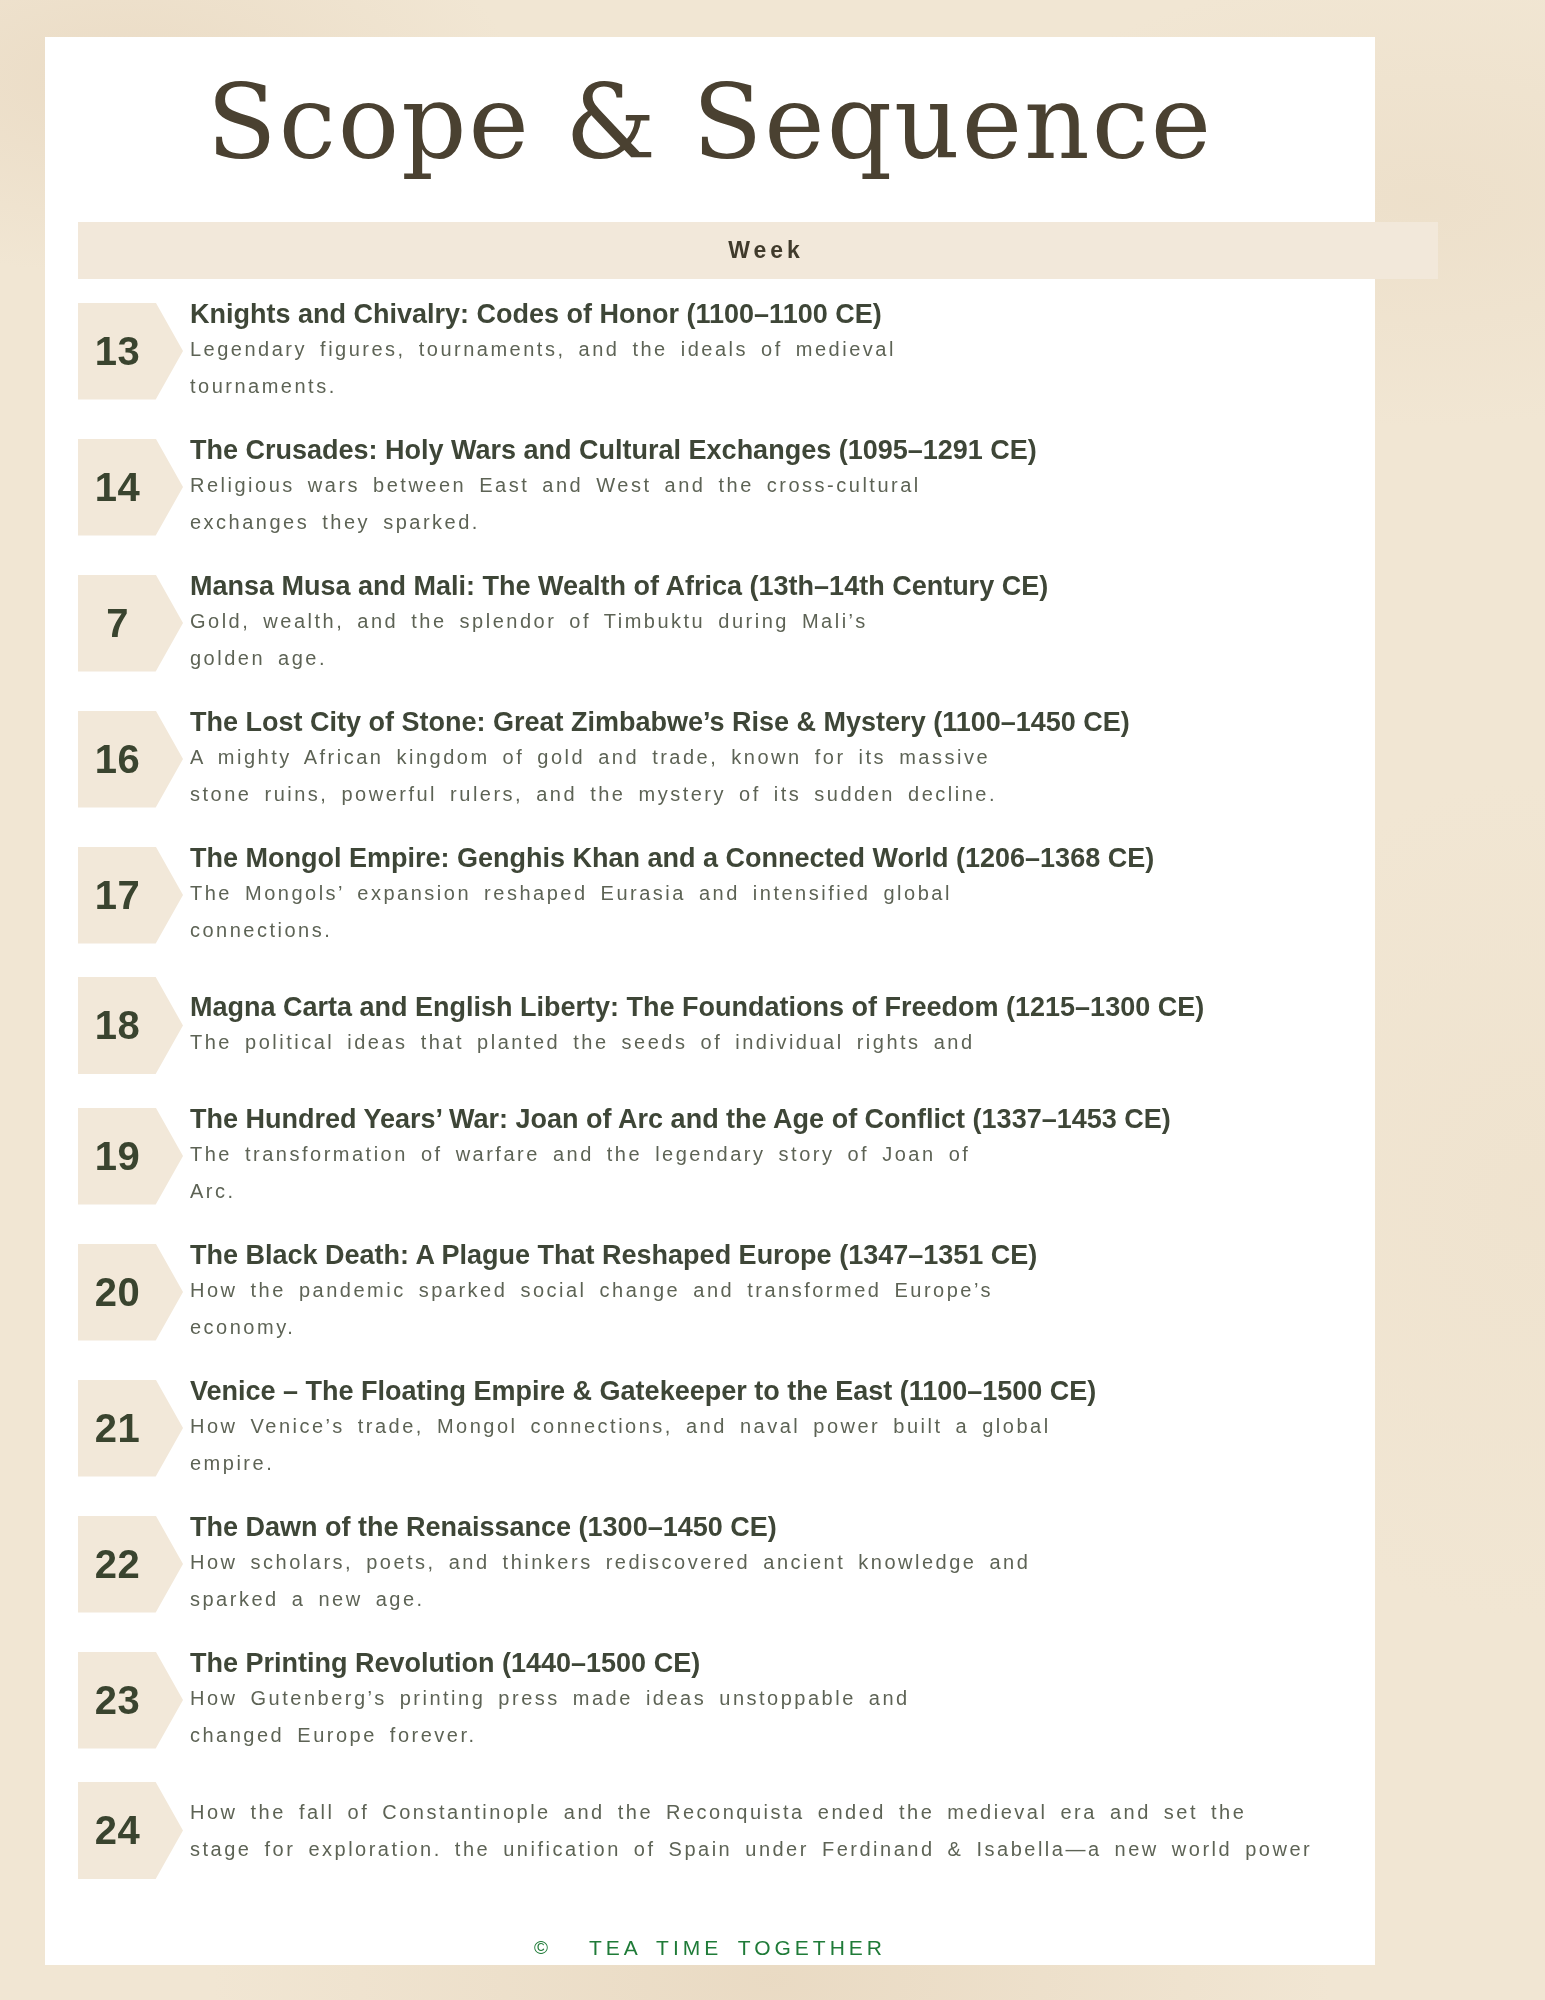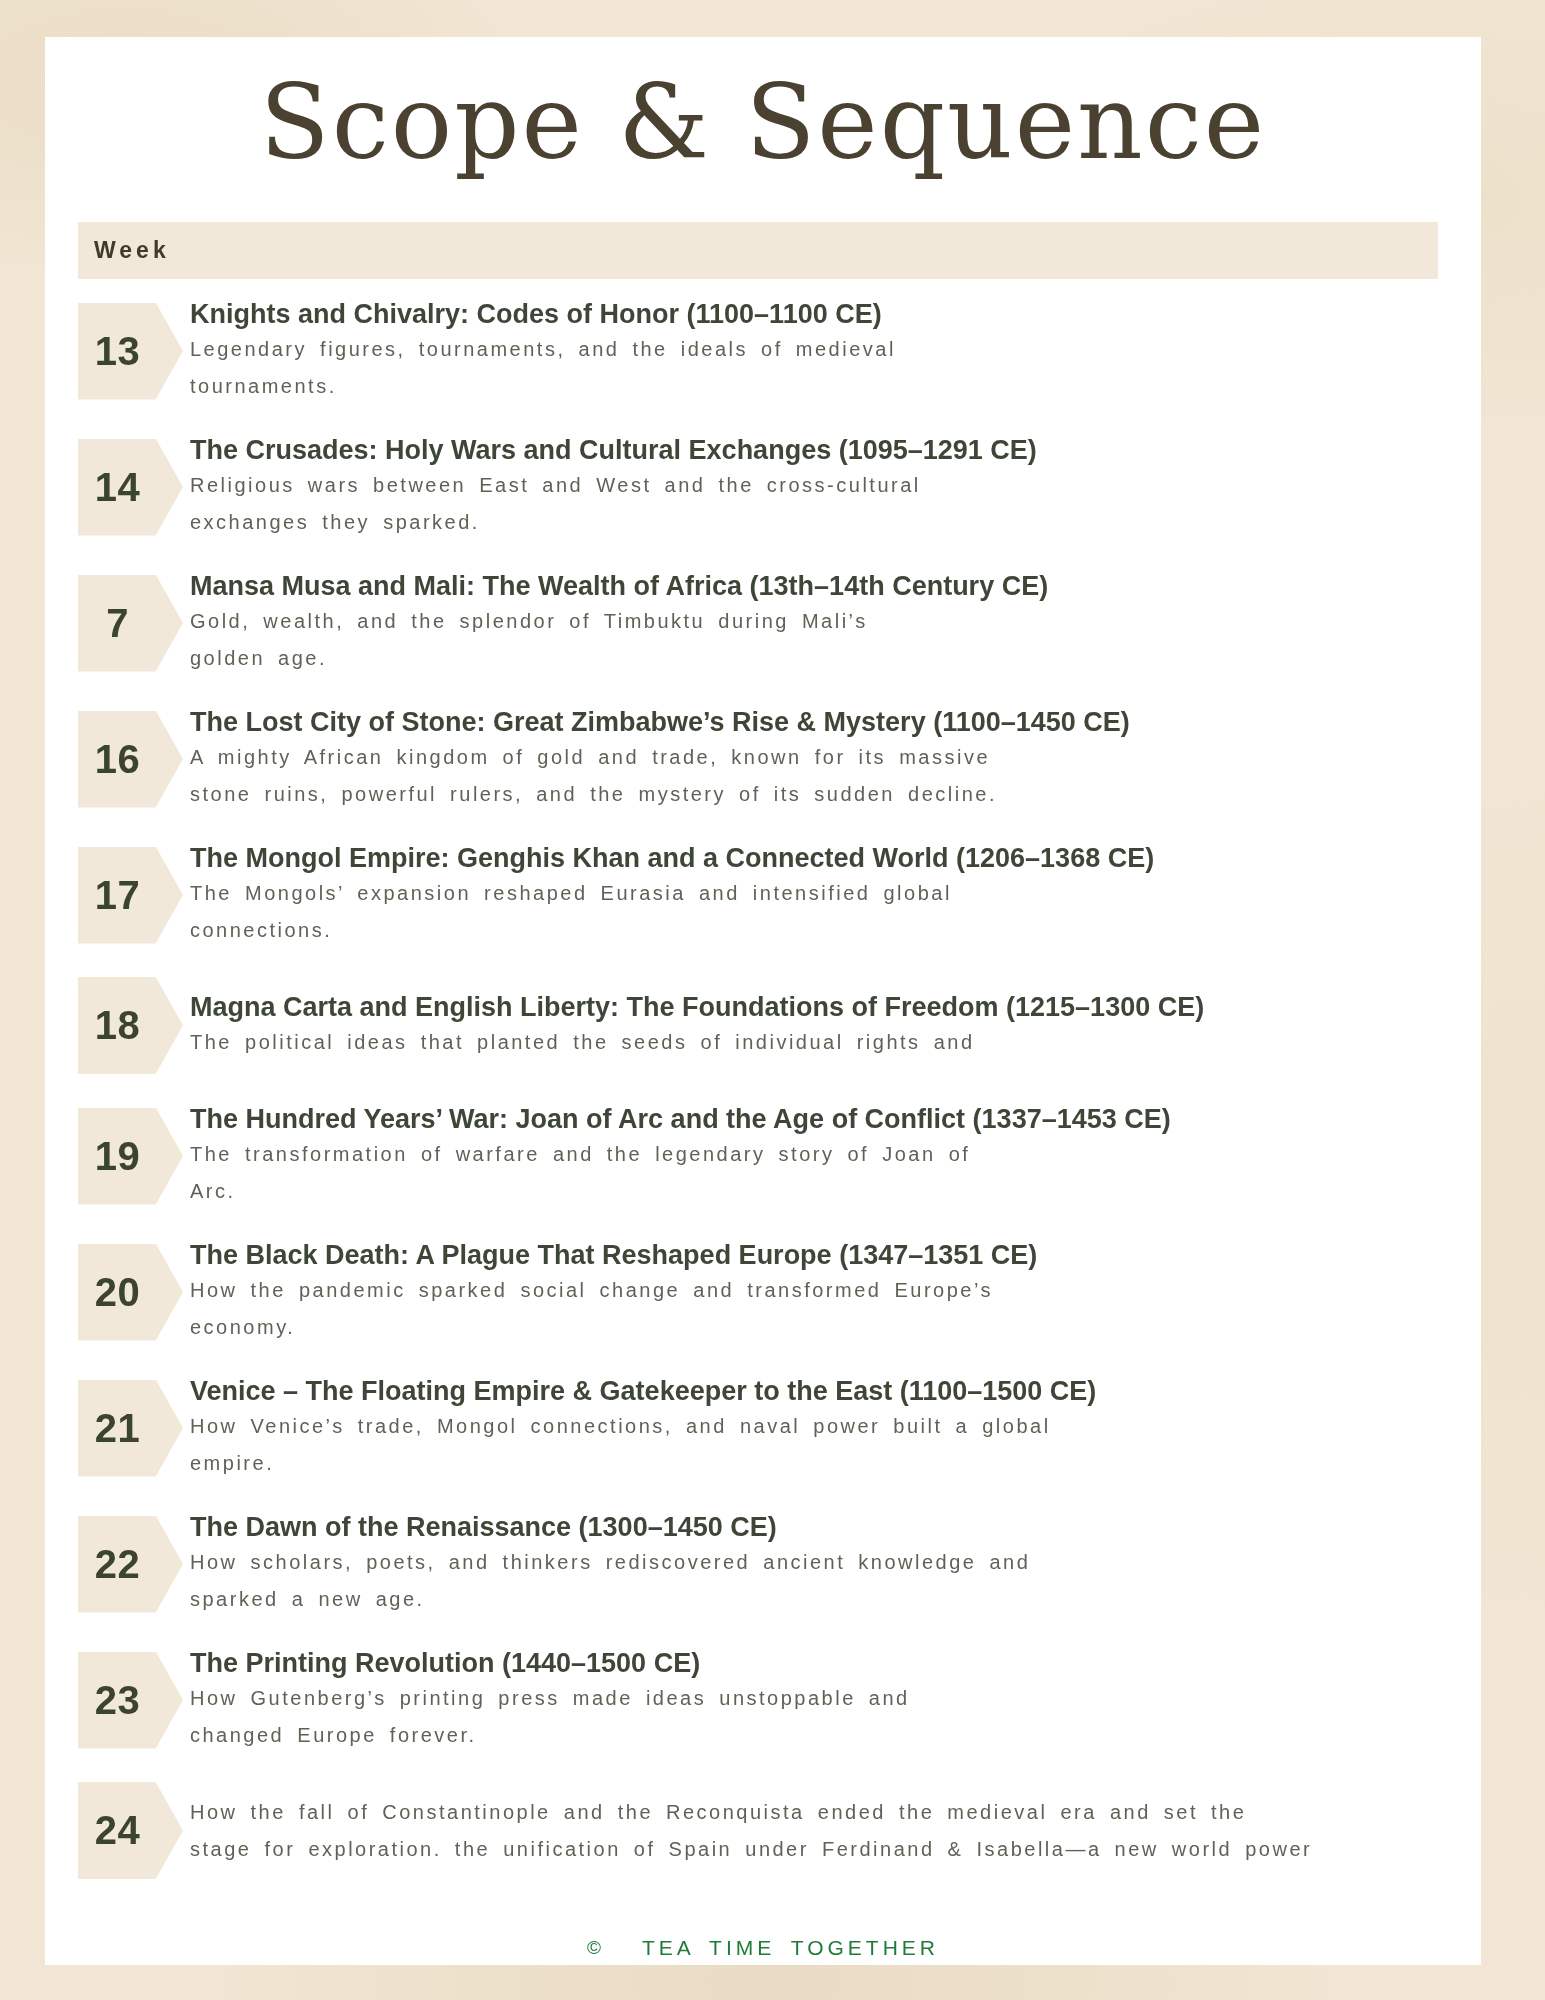--- a/index.html
+++ b/index.html
@@ -8,36 +8,36 @@
     font-family:"Liberation Sans",sans-serif;
     background-color:#f1e6d3;
     background-image:
       radial-gradient(ellipse 600px 300px at 8% 4%, rgba(229,211,186,.55), transparent 65%),
       radial-gradient(ellipse 700px 350px at 92% 10%, rgba(232,216,192,.45), transparent 65%),
       radial-gradient(ellipse 800px 400px at 50% 99%, rgba(226,207,180,.5), transparent 70%),
       radial-gradient(ellipse 500px 600px at 99% 60%, rgba(236,222,200,.4), transparent 70%);
     overflow:hidden;
   }
   .card{
-    position:absolute;left:45px;top:37px;width:1436px;height:1928px;
+    position:absolute;left:45px;top:37px;width:1330px;height:1928px;
     background:#ffffff;
   }
   .page-title{
     position:absolute;top:22px;left:0;width:100%;
     text-align:center;
     font-family:"DejaVu Serif","Liberation Serif",serif;
     font-weight:400;
     font-size:102px;line-height:1.25;
     letter-spacing:2px;
     color:#4a4131;
   }
   .week-bar{
     position:absolute;top:185px;left:33px;width:1360px;height:57px;
     background:#f2e8da;
-    display:flex;align-items:center;
+    display:flex;align-items:center;justify-content:center;
   }
   .week-bar .week-label{
     font-weight:700;font-size:23px;letter-spacing:4px;color:#403a2b;
     padding-left:16px;
   }
   .rows{
     position:absolute;top:260px;left:33px;width:1415px;
   }
   .row{
     display:flex;align-items:center;

